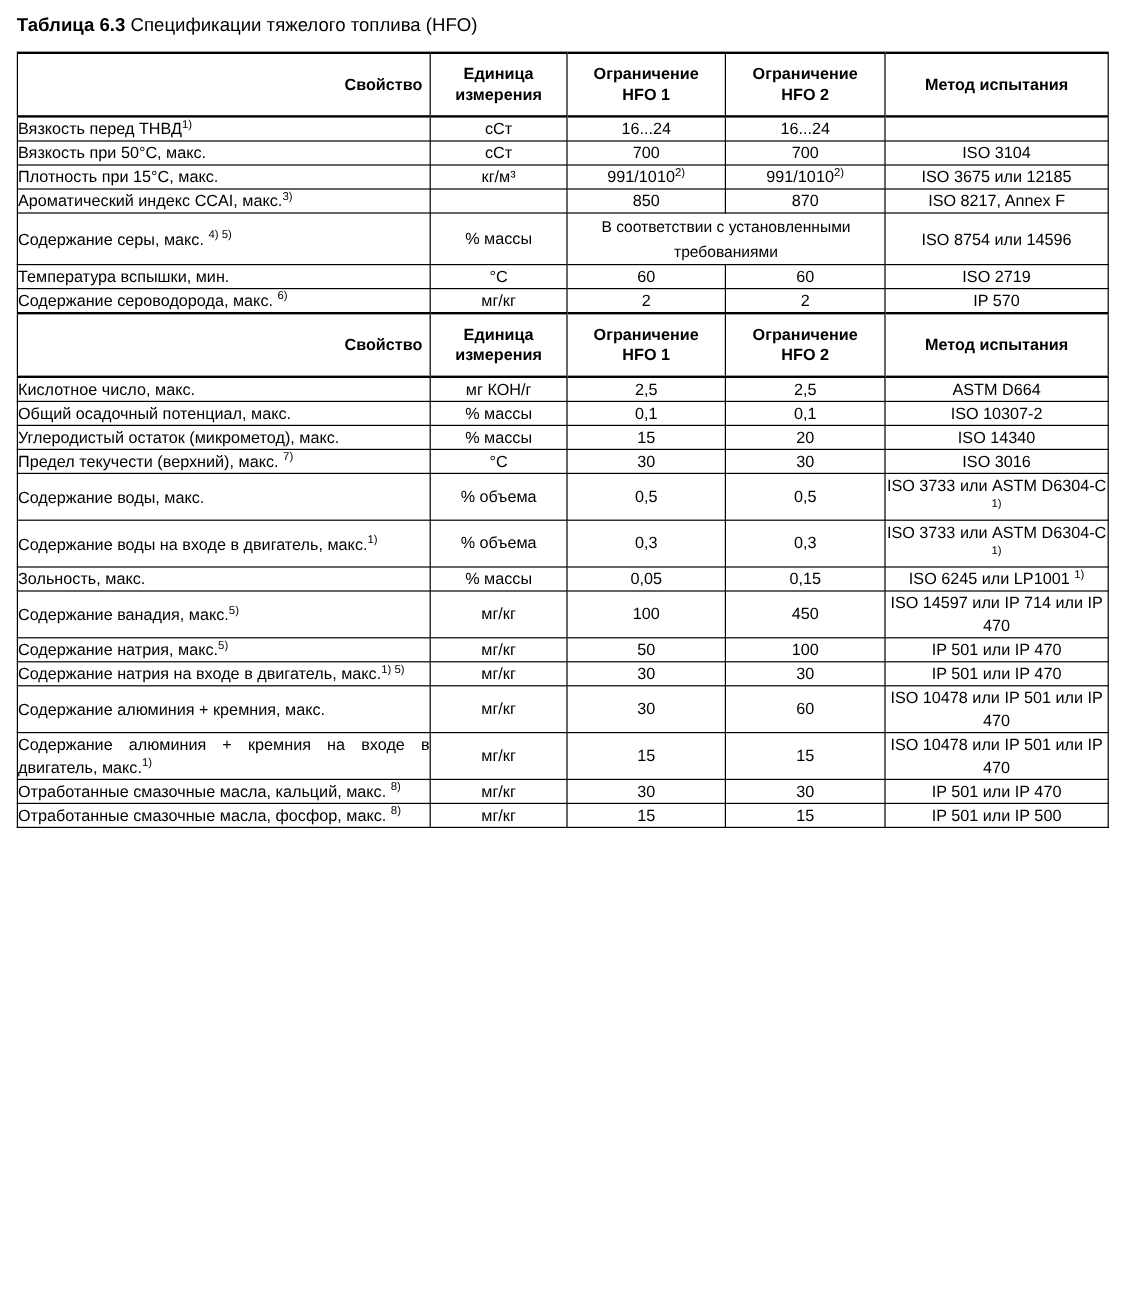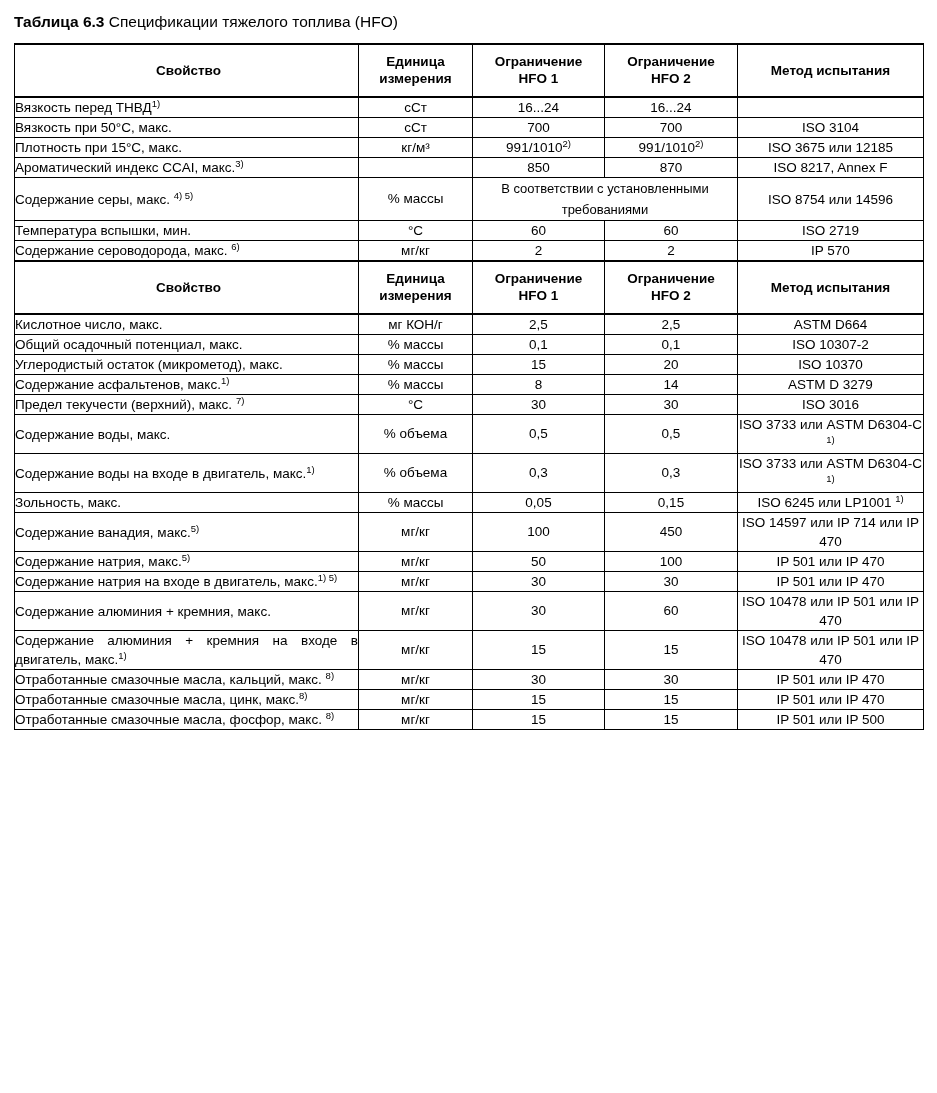--- a/index.html
+++ b/index.html
@@ -51,21 +51,21 @@
   tr.hdr > th {
     font-weight: bold;
     font-size: 13.5px;
     line-height: 17px;
     border-bottom: 2px solid #000000;
     border-top: 2px solid #000000;
     padding: 8px 0 9px 0;
     text-align: center;
   }
   tr.hdr > th.h-prop {
-    text-align: center;
+    text-align: right;
     padding-left: 10px;
     padding-right: 6px;
   }
   tr.hdr > th.h-method { padding-left: 4px; padding-right: 4px; }
 
   
   td.prop {
     text-align: justify;
     text-align-last: left;
     padding: 6px 9px 6px 10px;
@@ -190,28 +190,21 @@
           <td class="ctr">% массы</td>
           <td class="ctr">0,1</td>
           <td class="ctr">0,1</td>
           <td class="method">ISO 10307-2</td>
         </tr>
         <tr>
           <td class="prop two-line">Углеродистый остаток (микрометод), макс.</td>
           <td class="ctr">% массы</td>
           <td class="ctr">15</td>
           <td class="ctr">20</td>
-          <td class="method">ISO 10370</td>
-        </tr>
-        <tr>
-          <td class="prop">Содержание асфальтенов, макс.<sup>1)</sup></td>
-          <td class="ctr">% массы</td>
-          <td class="ctr">8</td>
-          <td class="ctr">14</td>
-          <td class="method">ASTM D 3279</td>
+          <td class="method">ISO 14340</td>
         </tr>
         <tr>
           <td class="prop">Предел текучести (верхний), макс. <sup>7)</sup></td>
           <td class="ctr">°С</td>
           <td class="ctr">30</td>
           <td class="ctr">30</td>
           <td class="method">ISO 3016</td>
         </tr>
         <tr>
           <td class="prop">Содержание воды, макс.</td>
@@ -270,27 +263,20 @@
           <td class="method">ISO 10478 или IP 501 или IP 470</td>
         </tr>
         <tr>
           <td class="prop two-line">Отработанные смазочные масла, кальций, макс. <sup>8)</sup></td>
           <td class="ctr">мг/кг</td>
           <td class="ctr">30</td>
           <td class="ctr">30</td>
           <td class="method">IP 501 или IP 470</td>
         </tr>
         <tr>
-          <td class="prop">Отработанные смазочные масла, цинк, макс.<sup>8)</sup></td>
-          <td class="ctr">мг/кг</td>
-          <td class="ctr">15</td>
-          <td class="ctr">15</td>
-          <td class="method">IP 501 или IP 470</td>
-        </tr>
-        <tr>
           <td class="prop two-line">Отработанные смазочные масла, фосфор, макс. <sup>8)</sup></td>
           <td class="ctr">мг/кг</td>
           <td class="ctr">15</td>
           <td class="ctr">15</td>
           <td class="method">IP 501 или IP 500</td>
         </tr>
       </tbody>
   </table>
 
 </div>

